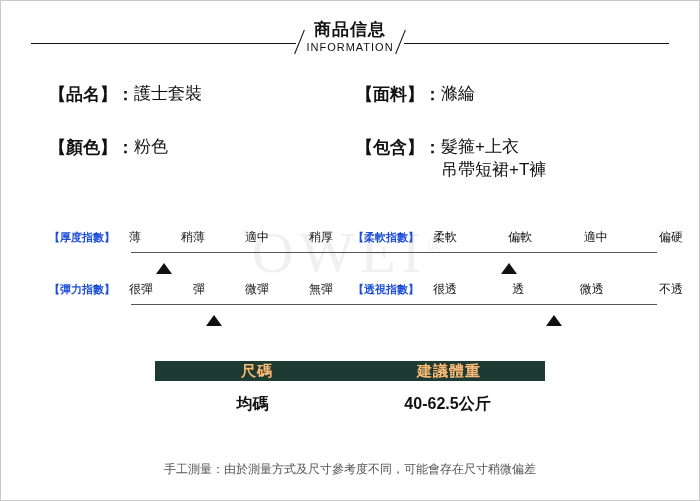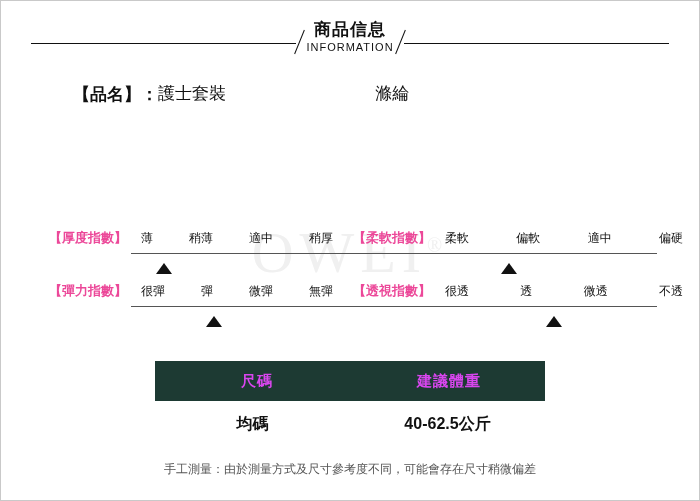--- a/index.html
+++ b/index.html
@@ -94,21 +94,20 @@
   .info {
     position: absolute;
     top: 82px;
     left: 0;
     right: 0;
     z-index: 2;
   }
   .info-row {
     display: flex;
     margin-bottom: 30px;
-    padding-left: 24px;
   }
   .info-cell {
     display: flex;
     align-items: flex-start;
   }
   .info-cell.left { width: 305px; padding-left: 48px; box-sizing: border-box; }
   .info-cell.right { width: 380px; padding-left: 50px; box-sizing: border-box; }
   .info-label {
     font-size: 17px;
     font-weight: bold;
@@ -139,24 +138,24 @@
     position: relative;
     box-sizing: border-box;
   }
   .gauge.left { width: 340px; padding-left: 48px; }
   .gauge.right { width: 350px; padding-left: 12px; }
   .gauge-head {
     display: flex;
     align-items: baseline;
   }
   .gauge-title {
-    font-size: 13px;
+    font-size: 11px;
     font-weight: bold;
     white-space: nowrap;
-    color: #ec4899;
+    color: #1d4ed8;
     margin-right: 6px;
   }
   .gauge-scale {
     position: relative;
     flex: 1;
     display: flex;
     justify-content: space-between;
     padding: 0 8px;
     box-sizing: border-box;
   }
@@ -187,22 +186,22 @@
     position: absolute;
     top: 360px;
     left: 50%;
     transform: translateX(-50%);
     width: 390px;
     z-index: 2;
   }
   .size-head {
     display: flex;
     background: #1d3a33;
-    color: #d946ef;
-    height: 40px;
+    color: #fdba74;
+    height: 20px;
     align-items: center;
     padding-left: 6px;
   }
   .size-head div {
     flex: 1;
     text-align: center;
     font-size: 15px;
     font-weight: bold;
     letter-spacing: 1px;
   }
@@ -252,24 +251,36 @@
   </div>
 
   <div class="info">
 
     <div class="info-row">
       <div class="info-cell left">
         <span class="info-label">【品名】：</span>
         <span class="info-value">護士套裝</span>
       </div>
       <div class="info-cell right">
+        <span class="info-label">【面料】：</span>
         <span class="info-value">滌綸</span>
       </div>
     </div>
 
+    <div class="info-row">
+      <div class="info-cell left">
+        <span class="info-label">【顏色】：</span>
+        <span class="info-value">粉色</span>
+      </div>
+      <div class="info-cell right">
+        <span class="info-label">【包含】：</span>
+        <span class="info-value">髮箍+上衣
+吊帶短裙+T褲</span>
+      </div>
+    </div>
 
   </div>
 
   <div class="gauges">
 
     <div class="gauge-row">
       <div class="gauge left">
         <div class="gauge-head">
           <span class="gauge-title">【厚度指數】</span>
           <span class="gauge-scale">

